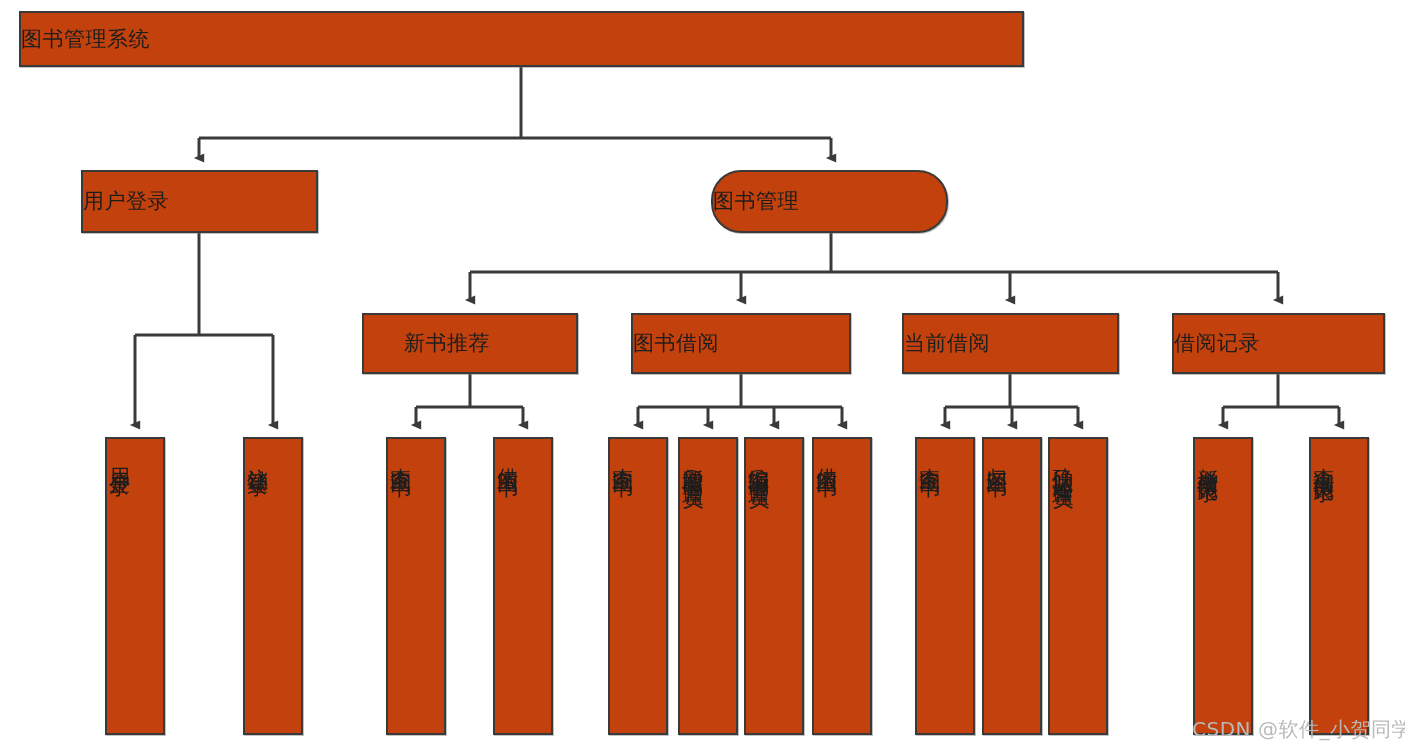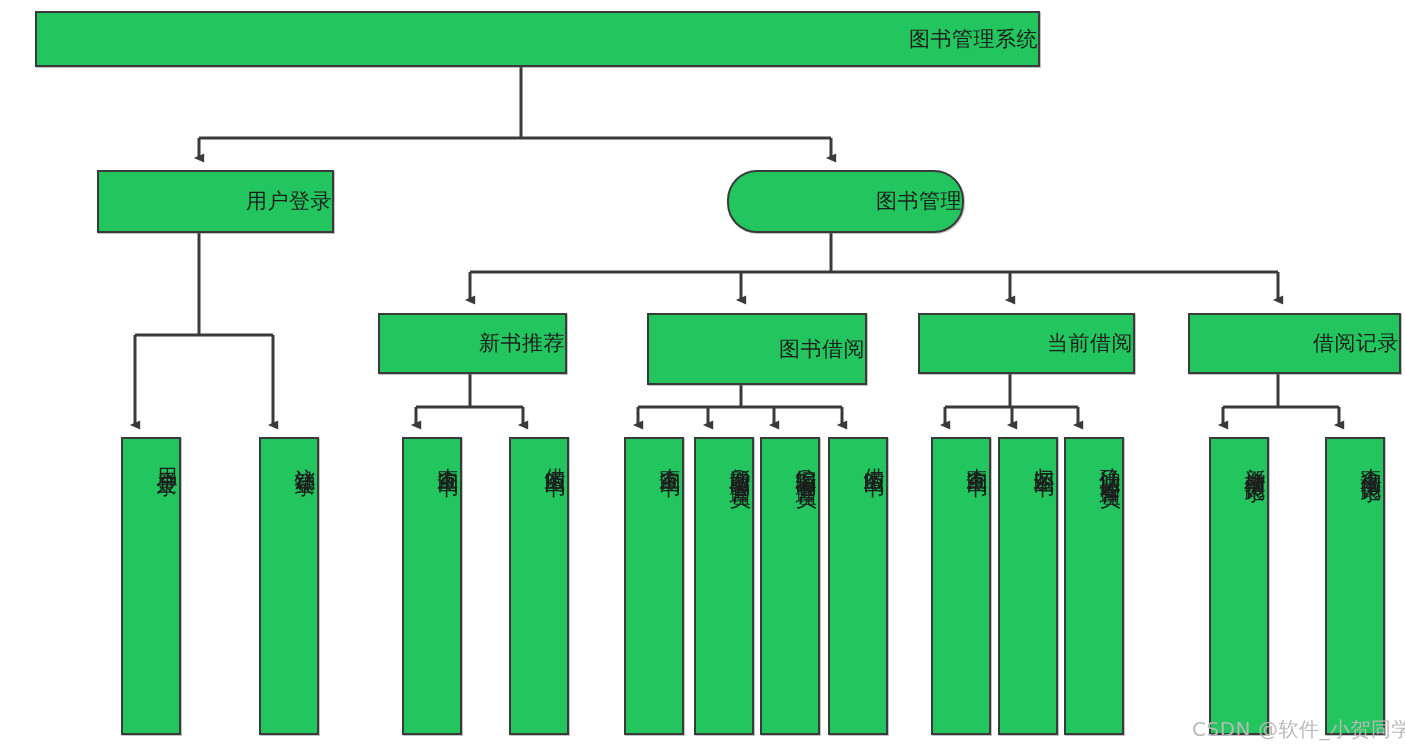--- a/index.html
+++ b/index.html
@@ -20,27 +20,26 @@
   svg.edges {
     position: absolute;
     left: 0;
     top: 0;
     width: 1405px;
     height: 747px;
   }
   .node {
     position: absolute;
     box-sizing: border-box;
-    background: #22c55e;
+    background: #c2410c;
     border: 2px solid #3a3a3a;
     display: flex;
     align-items: center;
-    justify-content: flex-end;
+    justify-content: flex-start;
     box-shadow: 1px 1px 0 rgba(120,120,120,0.45);
-    margin-left: 16px;
   }
   .node .label {
     color: #1d1d1d;
     font-size: 21px;
     line-height: 1.28;
     letter-spacing: 0.5px;
     text-align: center;
     white-space: nowrap;
   }
   .node.vertical {
@@ -123,24 +122,24 @@
     <span class="label">图书管理系统</span>
   </div>
 
   <div class="node" style="left:81px; top:170px; width:237px; height:63px;">
     <span class="label">用户登录</span>
   </div>
   <div class="node" style="left:711px; top:170px; width:237px; height:63px;border-radius:30px;">
     <span class="label">图书管理</span>
   </div>
 
-  <div class="node" style="left:362px; top:313px; width:189px; height:61px;">
+  <div class="node" style="left:362px; top:313px; width:216px; height:61px;padding-left:40px;">
     <span class="label">新书推荐</span>
   </div>
-  <div class="node" style="left:631px; top:313px; width:220px; height:72px;">
+  <div class="node" style="left:631px; top:313px; width:220px; height:61px;">
     <span class="label">图书借阅</span>
   </div>
   <div class="node" style="left:1172px; top:313px; width:213px; height:61px;">
     <span class="label">借阅记录</span>
   </div>
   <div class="node" style="left:902px; top:313px; width:217px; height:61px;">
     <span class="label">当前借阅</span>
   </div>
 
   <div class="node vertical" style="left:105px; top:437px; width:60px; height:298px;">

